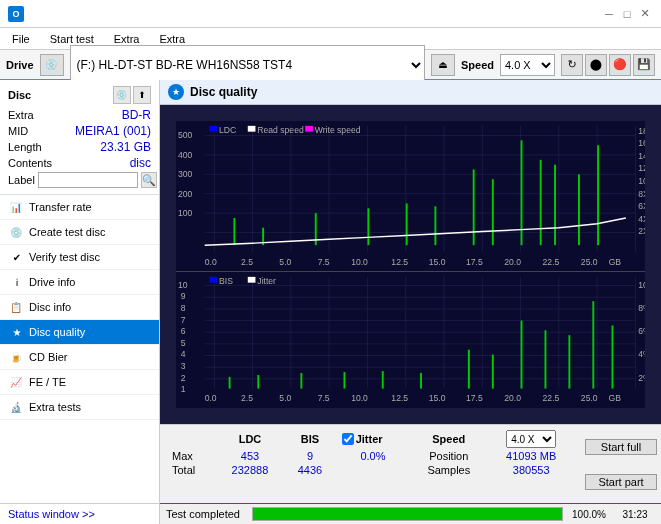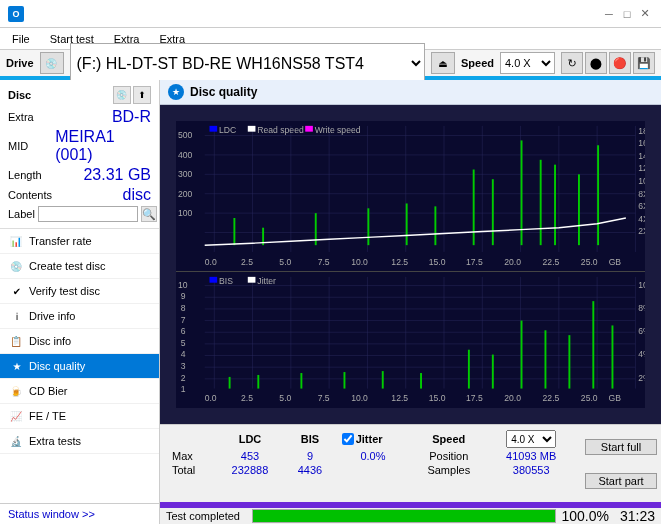--- a/index.html
+++ b/index.html
@@ -11,42 +11,42 @@
     .title-bar-icon { width: 16px; height: 16px; background: #0078d7; border-radius: 2px; display: flex; align-items: center; justify-content: center; color: white; font-size: 9px; font-weight: bold; }
     .title-bar-text { font-size: 12px; color: #000; }
     .title-bar-controls { display: flex; gap: 2px; }
     .title-btn { width: 16px; height: 16px; display: flex; align-items: center; justify-content: center; font-size: 11px; cursor: pointer; color: #666; }
 
     
     .menu-bar { background: #fff; display: flex; align-items: center; padding: 2px 4px; border-bottom: 1px solid #ccc; height: 22px; gap: 4px; }
     .menu-item { padding: 2px 8px; font-size: 11px; color: #000; cursor: pointer; border-radius: 2px; }
 
     
-    .drive-bar { background: #f5f5f5; display: flex; align-items: center; padding: 3px 6px; border-bottom: 4px solid #0ea5e9; height: 30px; gap: 6px; }
+    .drive-bar { background: #f5f5f5; display: flex; align-items: center; padding: 3px 6px; border-bottom: 1px solid #0ea5e9; height: 30px; gap: 6px; }
     .drive-label { font-size: 11px; font-weight: bold; color: #000; }
-    .drive-select { height: 40px; font-size: 16px; border: 1px solid #aaa; background: white; padding: 0 2px; flex: 1; min-width: 0; }
+    .drive-select { height: 40px; font-size: 12px; border: 1px solid #aaa; background: white; padding: 0 2px; flex: 1; min-width: 0; }
     .drive-btn { width: 24px; height: 22px; background: #e0e0e0; border: 1px solid #aaa; display: flex; align-items: center; justify-content: center; cursor: pointer; font-size: 10px; }
     .speed-label { font-size: 11px; font-weight: bold; }
     .speed-select { height: 22px; font-size: 11px; border: 1px solid #aaa; background: white; width: 55px; }
     .speed-icons { display: flex; gap: 2px; }
     .speed-icon { width: 22px; height: 22px; background: #e0e0e0; border: 1px solid #aaa; display: flex; align-items: center; justify-content: center; cursor: pointer; font-size: 11px; }
 
     
     .main { display: flex; height: calc(524px - 28px - 22px - 30px); }
 
     
     .sidebar { width: 160px; min-width: 160px; background: #fff; border-right: 1px solid #ccc; display: flex; flex-direction: column; }
     .disc-section { padding: 6px 8px; border-bottom: 1px solid #ddd; }
     .disc-header { display: flex; align-items: center; justify-content: space-between; margin-bottom: 4px; }
     .disc-title { font-size: 11px; font-weight: bold; color: #000; }
     .disc-icons { display: flex; gap: 2px; }
     .disc-icon-btn { width: 18px; height: 18px; background: #e8e8e8; border: 1px solid #bbb; display: flex; align-items: center; justify-content: center; cursor: pointer; font-size: 9px; }
     .disc-row { display: flex; justify-content: space-between; align-items: center; margin-bottom: 2px; }
     .disc-key { color: #000; font-size: 11px; }
-    .disc-val { color: #0000cc; font-size: 16px; font-weight: normal; margin-left: 27px; }
+    .disc-val { color: #0000cc; font-size: 12px; font-weight: normal; margin-left: 27px; }
     .label-row { display: flex; align-items: center; gap: 3px; margin-top: 2px; }
     .label-input { border: 1px solid #aaa; height: 16px; width: 100px; font-size: 10px; padding: 0 2px; }
     .label-btn { width: 18px; height: 16px; background: #e8e8e8; border: 1px solid #bbb; display: flex; align-items: center; justify-content: center; cursor: pointer; }
 
     .nav-item { padding: 5px 10px; font-size: 11px; color: #000; cursor: pointer; display: flex; align-items: center; gap: 5px; border-bottom: 1px solid #f0f0f0; }
     .nav-item.active { background: #0078d7; color: white; }
     .nav-icon { width: 14px; height: 14px; display: flex; align-items: center; justify-content: center; font-size: 10px; }
 
     .status-bar-side { margin-top: auto; background: #fff; border-top: 1px solid #ccc; padding: 4px 8px; font-size: 11px; color: #0000cc; cursor: pointer; display: flex; align-items: center; justify-content: space-between; }
 
@@ -66,24 +66,24 @@
     .stats-table th { font-size: 11px; font-weight: bold; color: #000; text-align: center; padding: 1px 6px; }
     .stats-table td { font-size: 11px; color: #0000cc; text-align: center; padding: 1px 6px; }
     .stats-table td.label { color: #000; text-align: left; font-weight: normal; }
     .jitter-header { display: flex; align-items: center; gap: 2px; }
     .checkbox-small { width: 12px; height: 12px; }
     
     .buttons-area { display: flex; flex-direction: column; justify-content: space-around; padding: 6px 4px; gap: 4px; min-width: 80px; }
     .action-btn { height: 16px; background: #e0e0e0; border: 1px solid #999; font-size: 11px; cursor: pointer; white-space: nowrap; padding: 0 8px; }
 
     
-    .progress-area { background: #f0f0f0; border-top: 6px solid #6d28d9; display: flex; align-items: center; padding: 3px 6px; gap: 6px; height: 22px; }
+    .progress-area { background: #f0f0f0; border-top: 1px solid #6d28d9; display: flex; align-items: center; padding: 3px 6px; gap: 6px; height: 22px; }
     .progress-bar-outer { flex: 1; height: 14px; background: #fff; border: 1px solid #aaa; }
     .progress-bar-inner { height: 100%; background: #00c000; }
-    .progress-text { font-size: 14px; color: #000; min-width: 40px; text-align: right; }
+    .progress-text { font-size: 10px; color: #000; min-width: 40px; text-align: center; }
     .status-text { font-size: 11px; color: #000; min-width: 80px; }
 
     
     .chart-svg { width: 100%; height: 100%; }
   </style>
 </head>
 <body>
 
 <div class="title-bar">
   <div class="title-bar-left">

